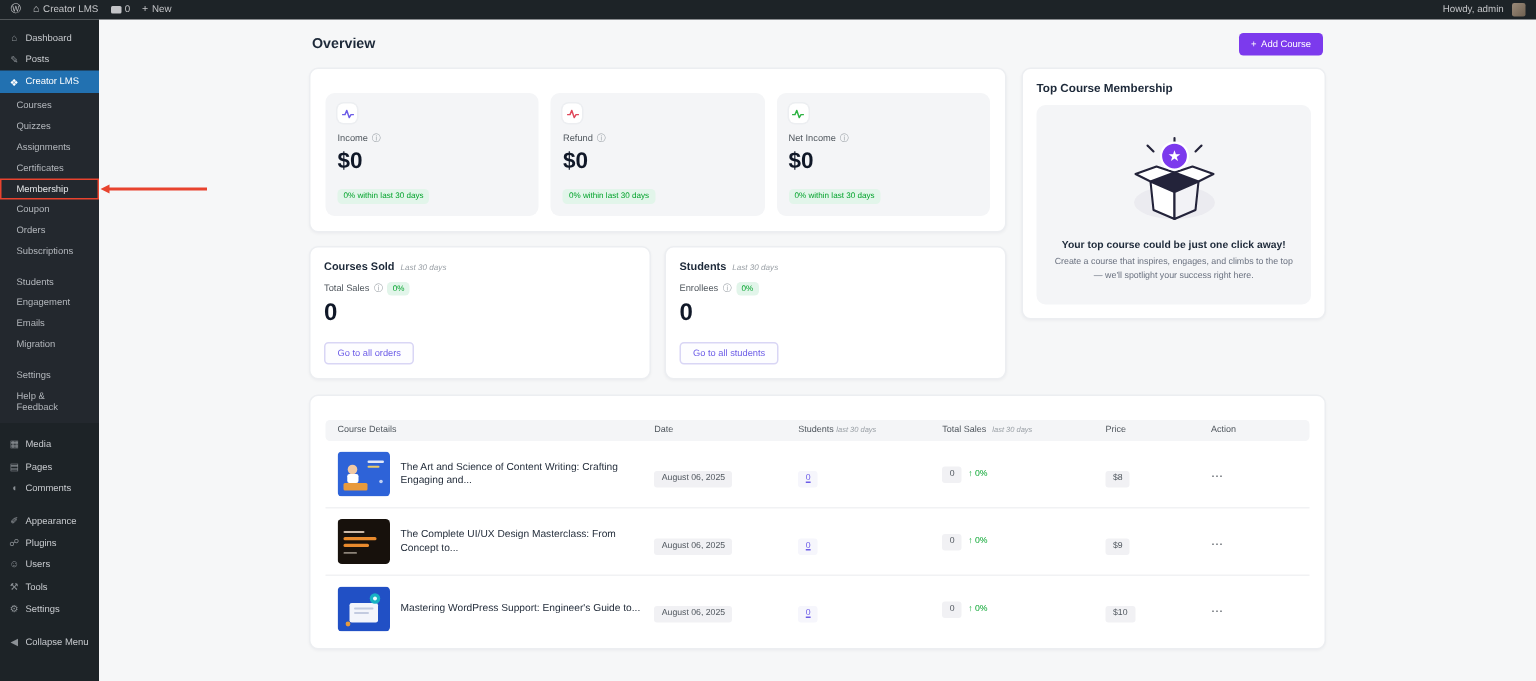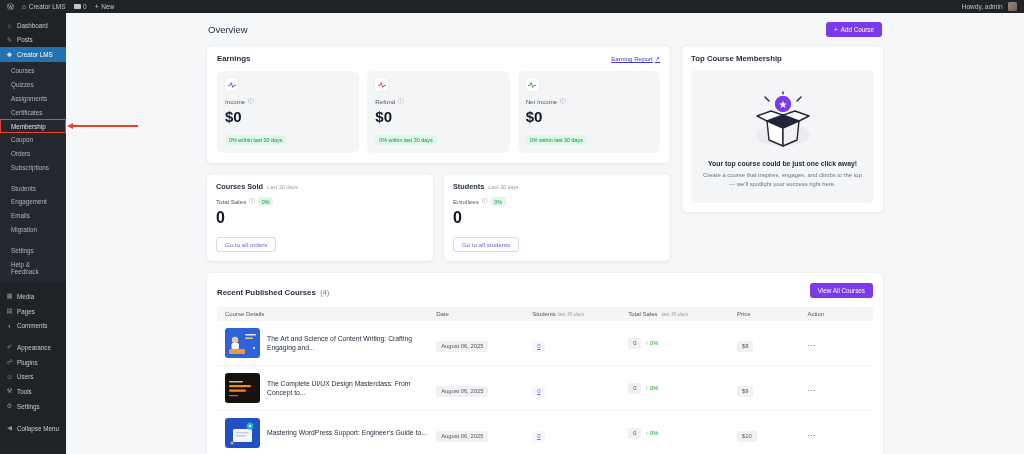--- a/index.html
+++ b/index.html
@@ -34,21 +34,21 @@
     top:50%; transform:translateY(-50%); border:3.5px solid transparent;
     border-left:0; border-right:6px solid #e8432e; z-index:40; }
   .menu-gap { height:7px; }
 
   
   .content { position:absolute; top:13px; left:66px; right:0; bottom:0;
     background:#f6f7f8; overflow:hidden; }
   .container { width:678px; margin:0 auto; padding-top:7px; }
   .page-head { display:flex; align-items:center; justify-content:space-between;
     padding:2px 2px 8px; }
-  .page-title { font-size:9.5px; font-weight:normal; color:#1d2939; }
+  .page-title { font-size:9.5px; font-weight:bold; color:#1d2939; }
   .btn-primary { background:#7c3aed; color:#fff; font-size:6.3px; border:none;
     border-radius:3px; padding:4px 8px; cursor:pointer; display:inline-flex;
     align-items:center; gap:3px; font-family:inherit; }
 
   .grid { display:flex; gap:10px; align-items:flex-start; }
   .col-left { flex:1; min-width:0; }
   .col-right { width:203px; flex:none; }
 
   .card { background:#fff; border:1px solid #eceef1; border-radius:6px;
     box-shadow:0 1px 2px rgba(16,24,40,.04); }
@@ -292,27 +292,20 @@
       <button class="btn-primary">
         <span>+</span>
         <span>Add Course</span>
       </button>
     </div>
 
     <div class="grid">
       <div class="col-left">
 
         <div class="card earnings">
-          <div class="sec-head">
-            <div class="sec-title">Earnings</div>
-            <span class="link">
-              <span>Earning Report</span>
-              <span>↗</span>
-            </span>
-          </div>
           <div class="stat-row">
             <div class="stat-box">
               <span class="chip" style="color: rgb(108, 92, 231);">
                 <svg width="8" height="8" viewBox="0 0 10 10">
                     <polyline points="0.5,5.5 2.5,5.5 4,2 6,8 7.5,5.5 9.5,5.5" fill="none" stroke="currentColor" stroke-width="1.2" stroke-linecap="round" stroke-linejoin="round"></polyline>
                   </svg>
               </span>
               <div class="stat-label">
                 <span>Income</span>
                 <span class="info-i">ⓘ</span>
@@ -399,27 +392,20 @@
               <text x="38" y="19.5" text-anchor="middle" font-size="10" fill="#ffffff">★</text>
             </svg>
             <div class="tcp-headline">Your top course could be just one click away!</div>
             <div class="tcp-desc">Create a course that inspires, engages, and climbs to the top — we'll spotlight your success right here.</div>
           </div>
         </div>
       </div>
     </div>
 
     <div class="card recent">
-      <div class="sec-head">
-        <div>
-          <span class="sec-title">Recent Published Courses</span>
-          <span style="font-size:7.3px;color:#6b7280;">(4)</span>
-        </div>
-        <button class="btn-primary">View All Courses</button>
-      </div>
 
       <div class="thead">
         <div class="c-course">Course Details</div>
         <div class="c-date">Date</div>
         <div class="c-students">
           <span>Students</span>
           <span class="th-period">last 30 days</span>
         </div>
         <div class="c-sales">
           <span>Total Sales</span>

